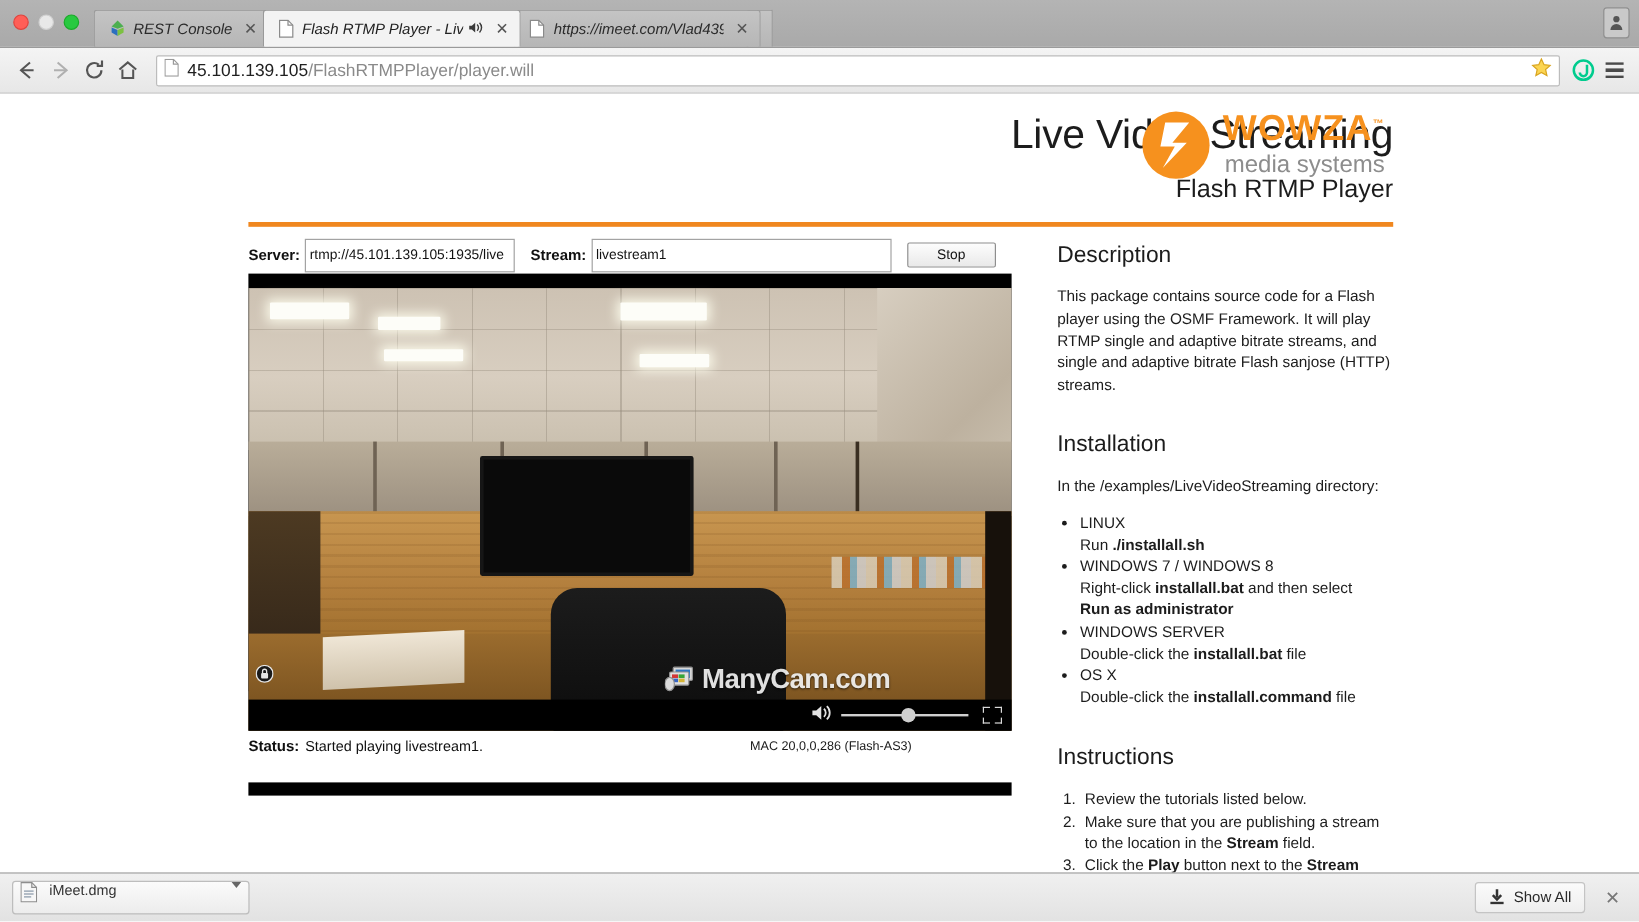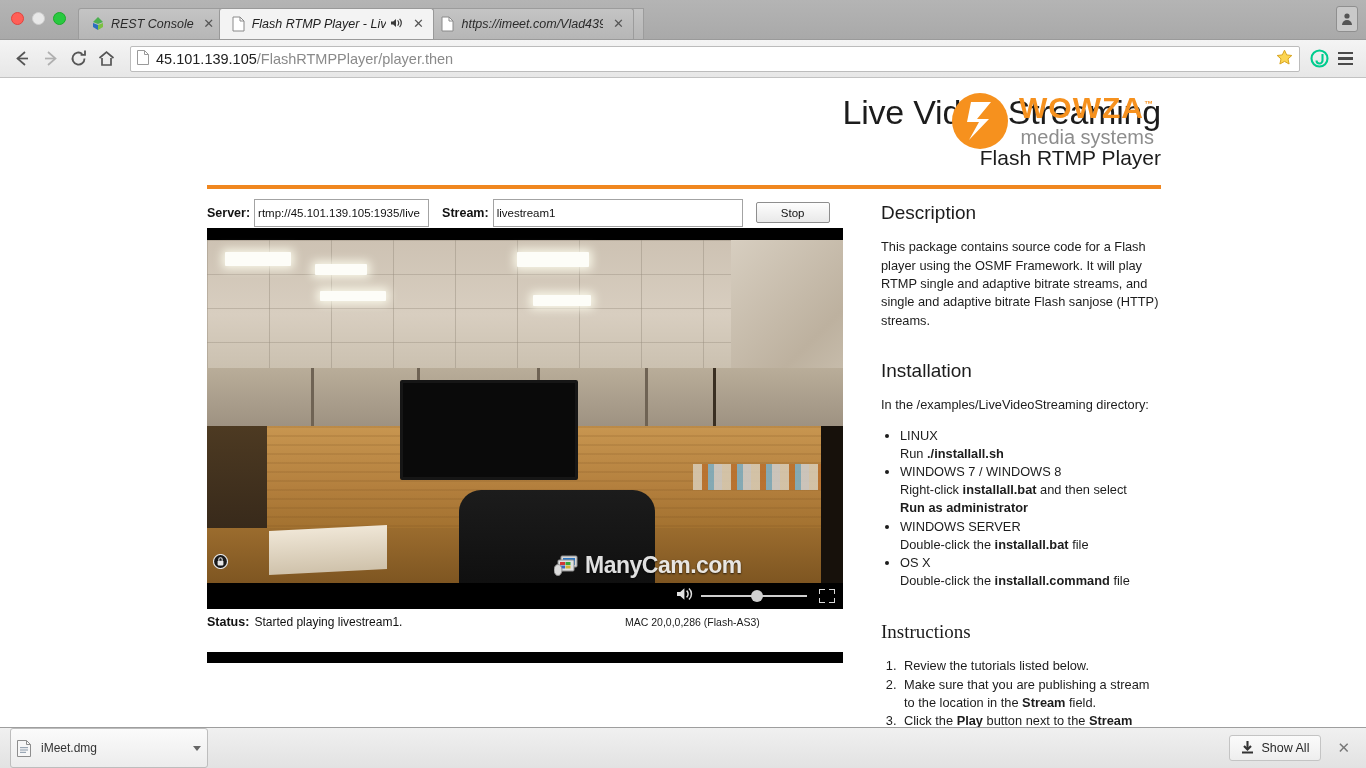--- a/index.html
+++ b/index.html
@@ -306,42 +306,42 @@
     font-size: 10.5px; color: #1a1a1a;
   }
   .black-bar { width: 636px; height: 11px; background: #000; margin-top: 21px; }
 
   
   h3.sec {
     font-size: 19px; font-weight: normal; color: #1c1c1c;
     margin-bottom: 14px;
   }
   h3.sec.second { margin-top: 30px; }
-  h3.sec.third { margin-top: 31px; font-family: Liberation Serif, serif; }
+  h3.sec.third { margin-top: 31px; }
   .para { font-size: 12.8px; line-height: 18.4px; color: #1c1c1c; }
   ul.inst, ol.inst { margin-top: 12px; padding-left: 19px; }
   ul.inst li, ol.inst li {
     font-size: 12.8px; line-height: 18.2px; color: #1c1c1c; margin-bottom: 0;
   }
   ul.inst li { list-style: disc; }
   ol.inst li { list-style: decimal; padding-left: 4px;}
   .b { font-weight: bold; }
 
   
   .shelf {
     position: absolute; left: 0; bottom: 0;
     width: 1366px; height: 41px;
     background: linear-gradient(to bottom,#f0f0f0,#e2e2e2);
     border-top: 1px solid #9e9e9e;
     display: flex; align-items: center;
     padding: 0 10px;
   }
   .dl-item {
-    display: flex; align-items: center;
-    width: 198px; height: 40px;
+    display: flex; align-items: flex-start;
+    width: 198px; height: 28px;
     background: linear-gradient(to bottom,#fbfbfb,#ececec);
     border: 1px solid #bdbdbd;
     border-radius: 3px;
     padding: 0 6px;
     font-size: 12px; color: #333;
   }
   .dl-fileico { width: 14px; height: 17px; margin-right: 10px; flex:0 0 auto;}
   .dl-name { flex: 1 1 auto; }
   .dl-caret { width: 0; height: 0; border-left: 4px solid transparent; border-right: 4px solid transparent; border-top: 5px solid #666; }
   .shelf-right { margin-left: auto; display: flex; align-items: center; gap: 10px; }
@@ -447,21 +447,21 @@
     </div>
 
     <div class="omnibox">
       <span class="pagefile">
         <svg width="12" height="15" viewBox="0 0 12 15">
           <path d="M0.5 0.5 h7 l4 4 v10 h-11 z" fill="#fff" stroke="#9a9a9a"></path>
           <path d="M7.5 0.5 v4 h4" fill="none" stroke="#9a9a9a"></path>
         </svg>
       </span>
       <span class="url-host">45.101.139.105</span>
-        <span class="url-path">/FlashRTMPPlayer/player.then</span>
+        <span class="url-path">/FlashRTMPPlayer/player.will</span>
       <span class="star">
         <svg width="17" height="17" viewBox="0 0 17 17">
           <path d="M8.5 1.2 L10.7 5.9 L15.8 6.5 L12 9.9 L13.1 15 L8.5 12.4 L3.9 15 L5 9.9 L1.2 6.5 L6.3 5.9 Z" fill="#fcd552" stroke="#d9a520" stroke-width="1"></path>
         </svg>
       </span>
     </div>
 
     <div class="ext-ico">
       <svg width="19" height="19" viewBox="0 0 19 19">
         <circle cx="9.5" cy="9.5" r="8" fill="none" stroke="#00cc8e" stroke-width="2.1"></circle>

